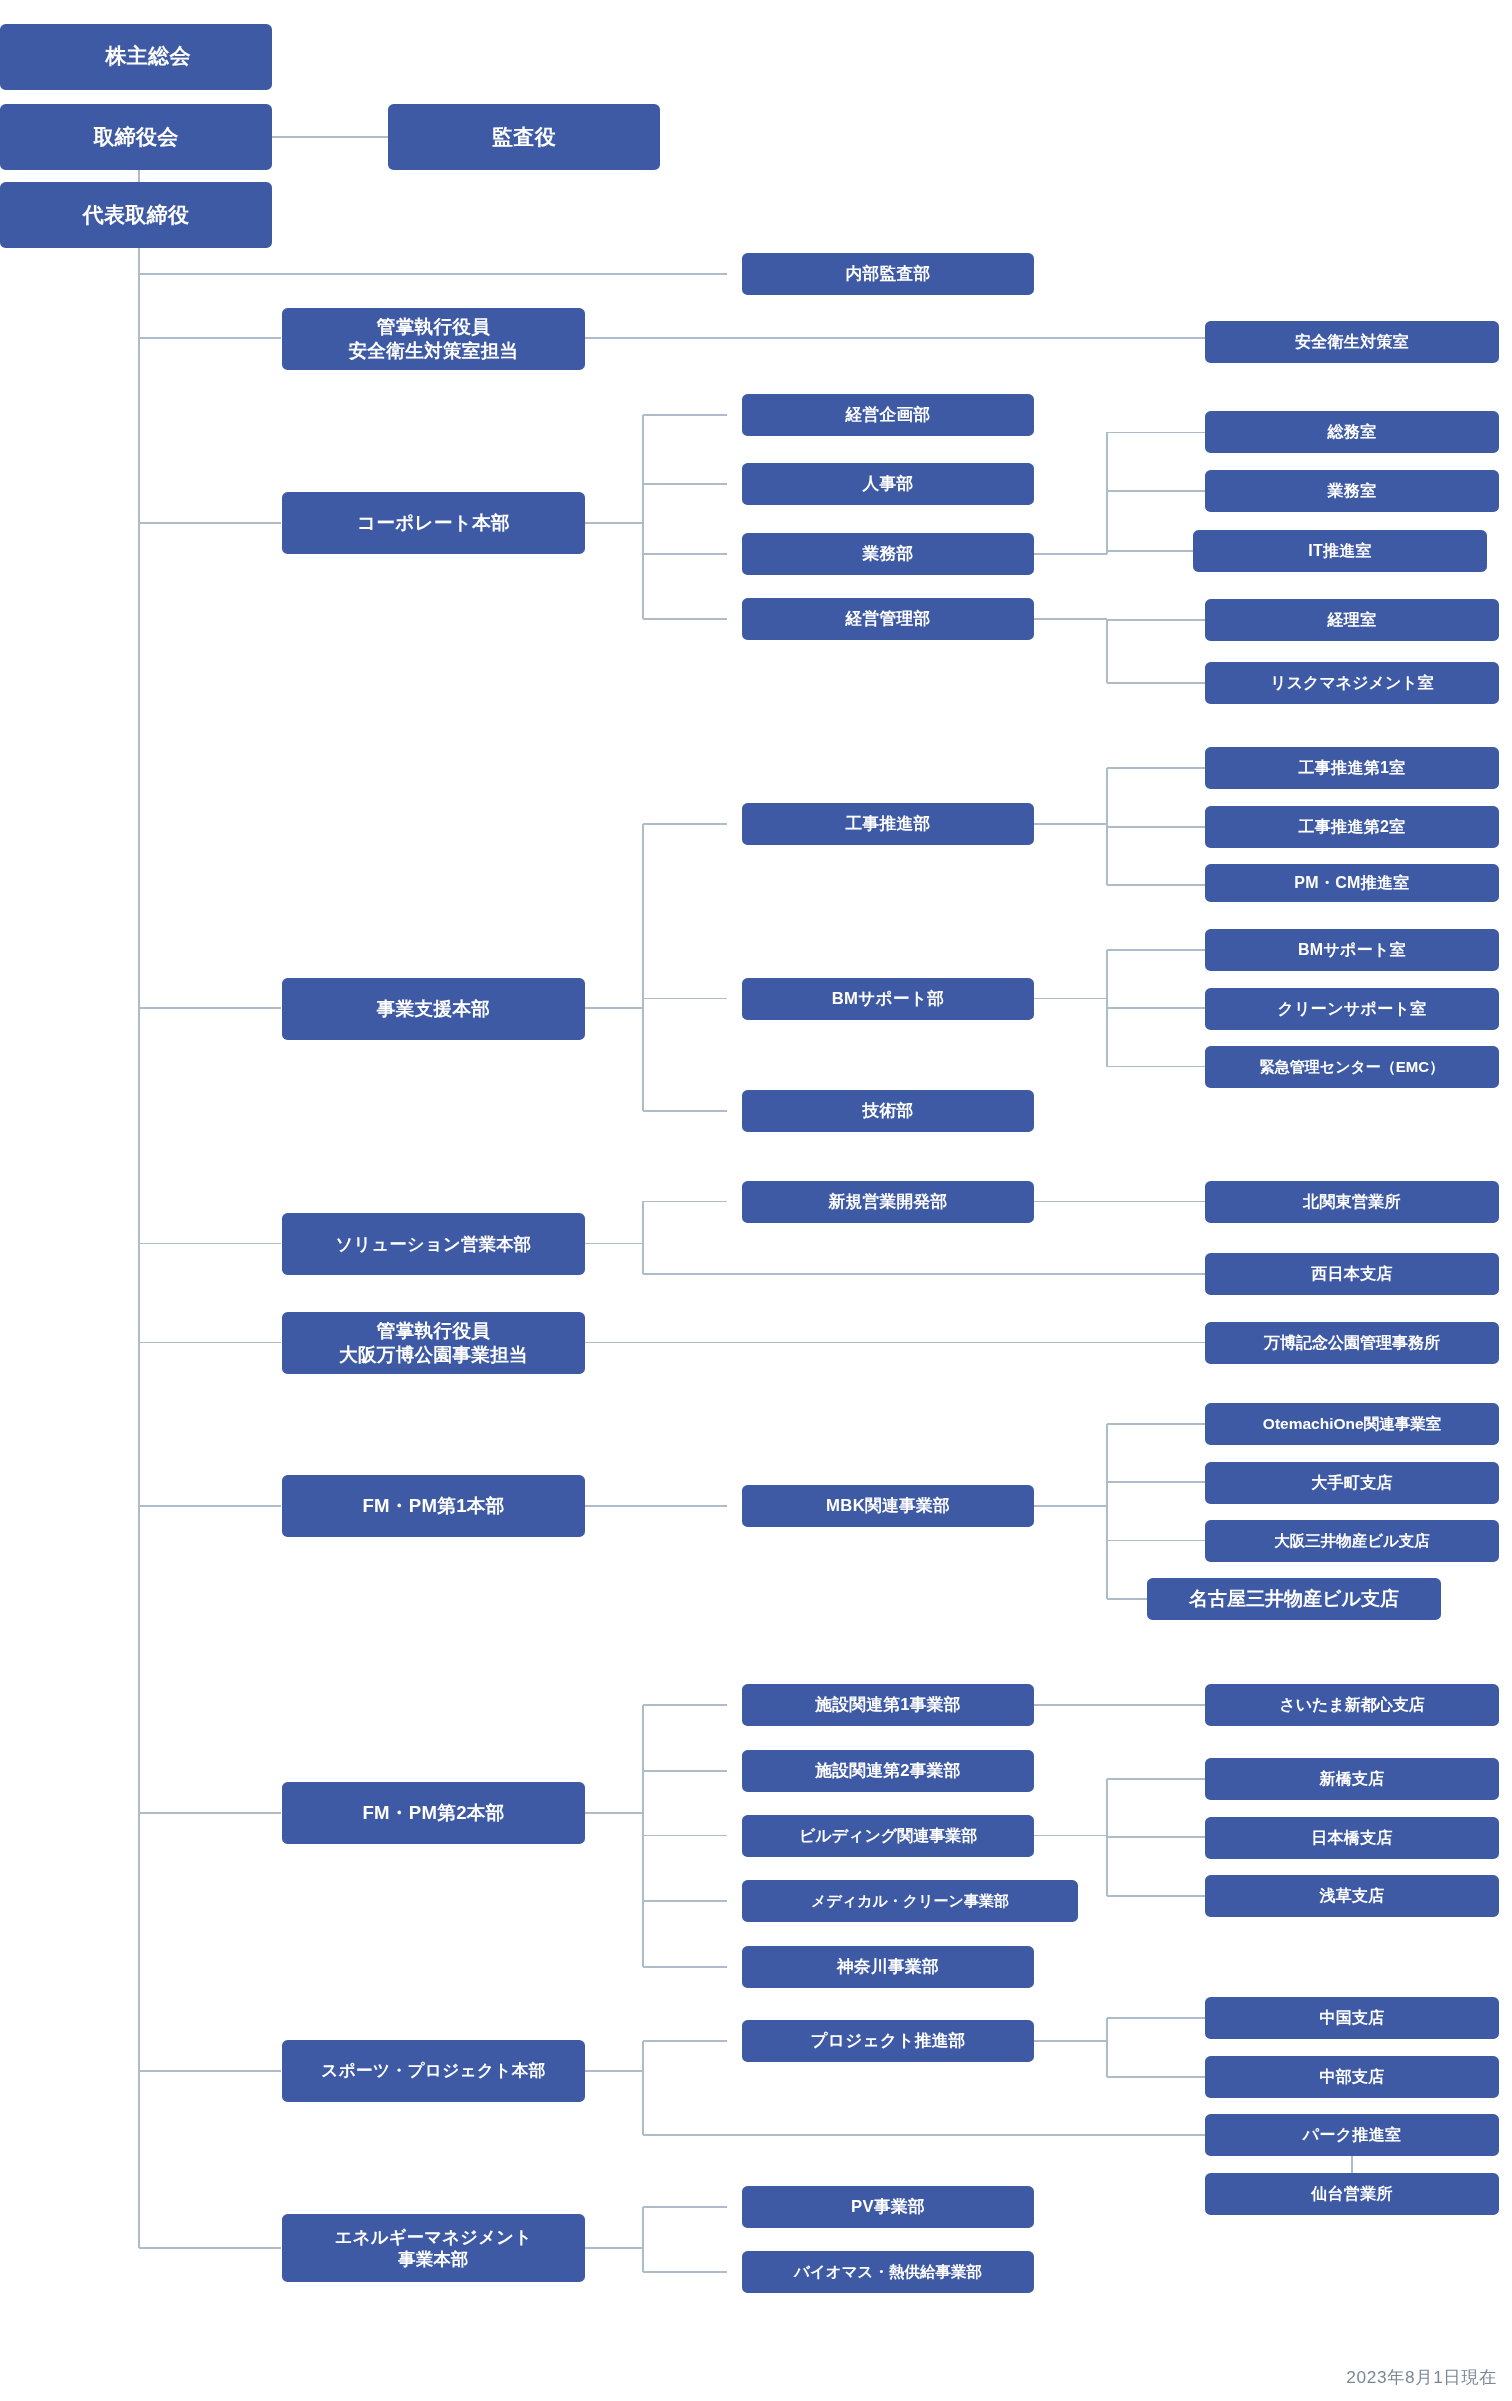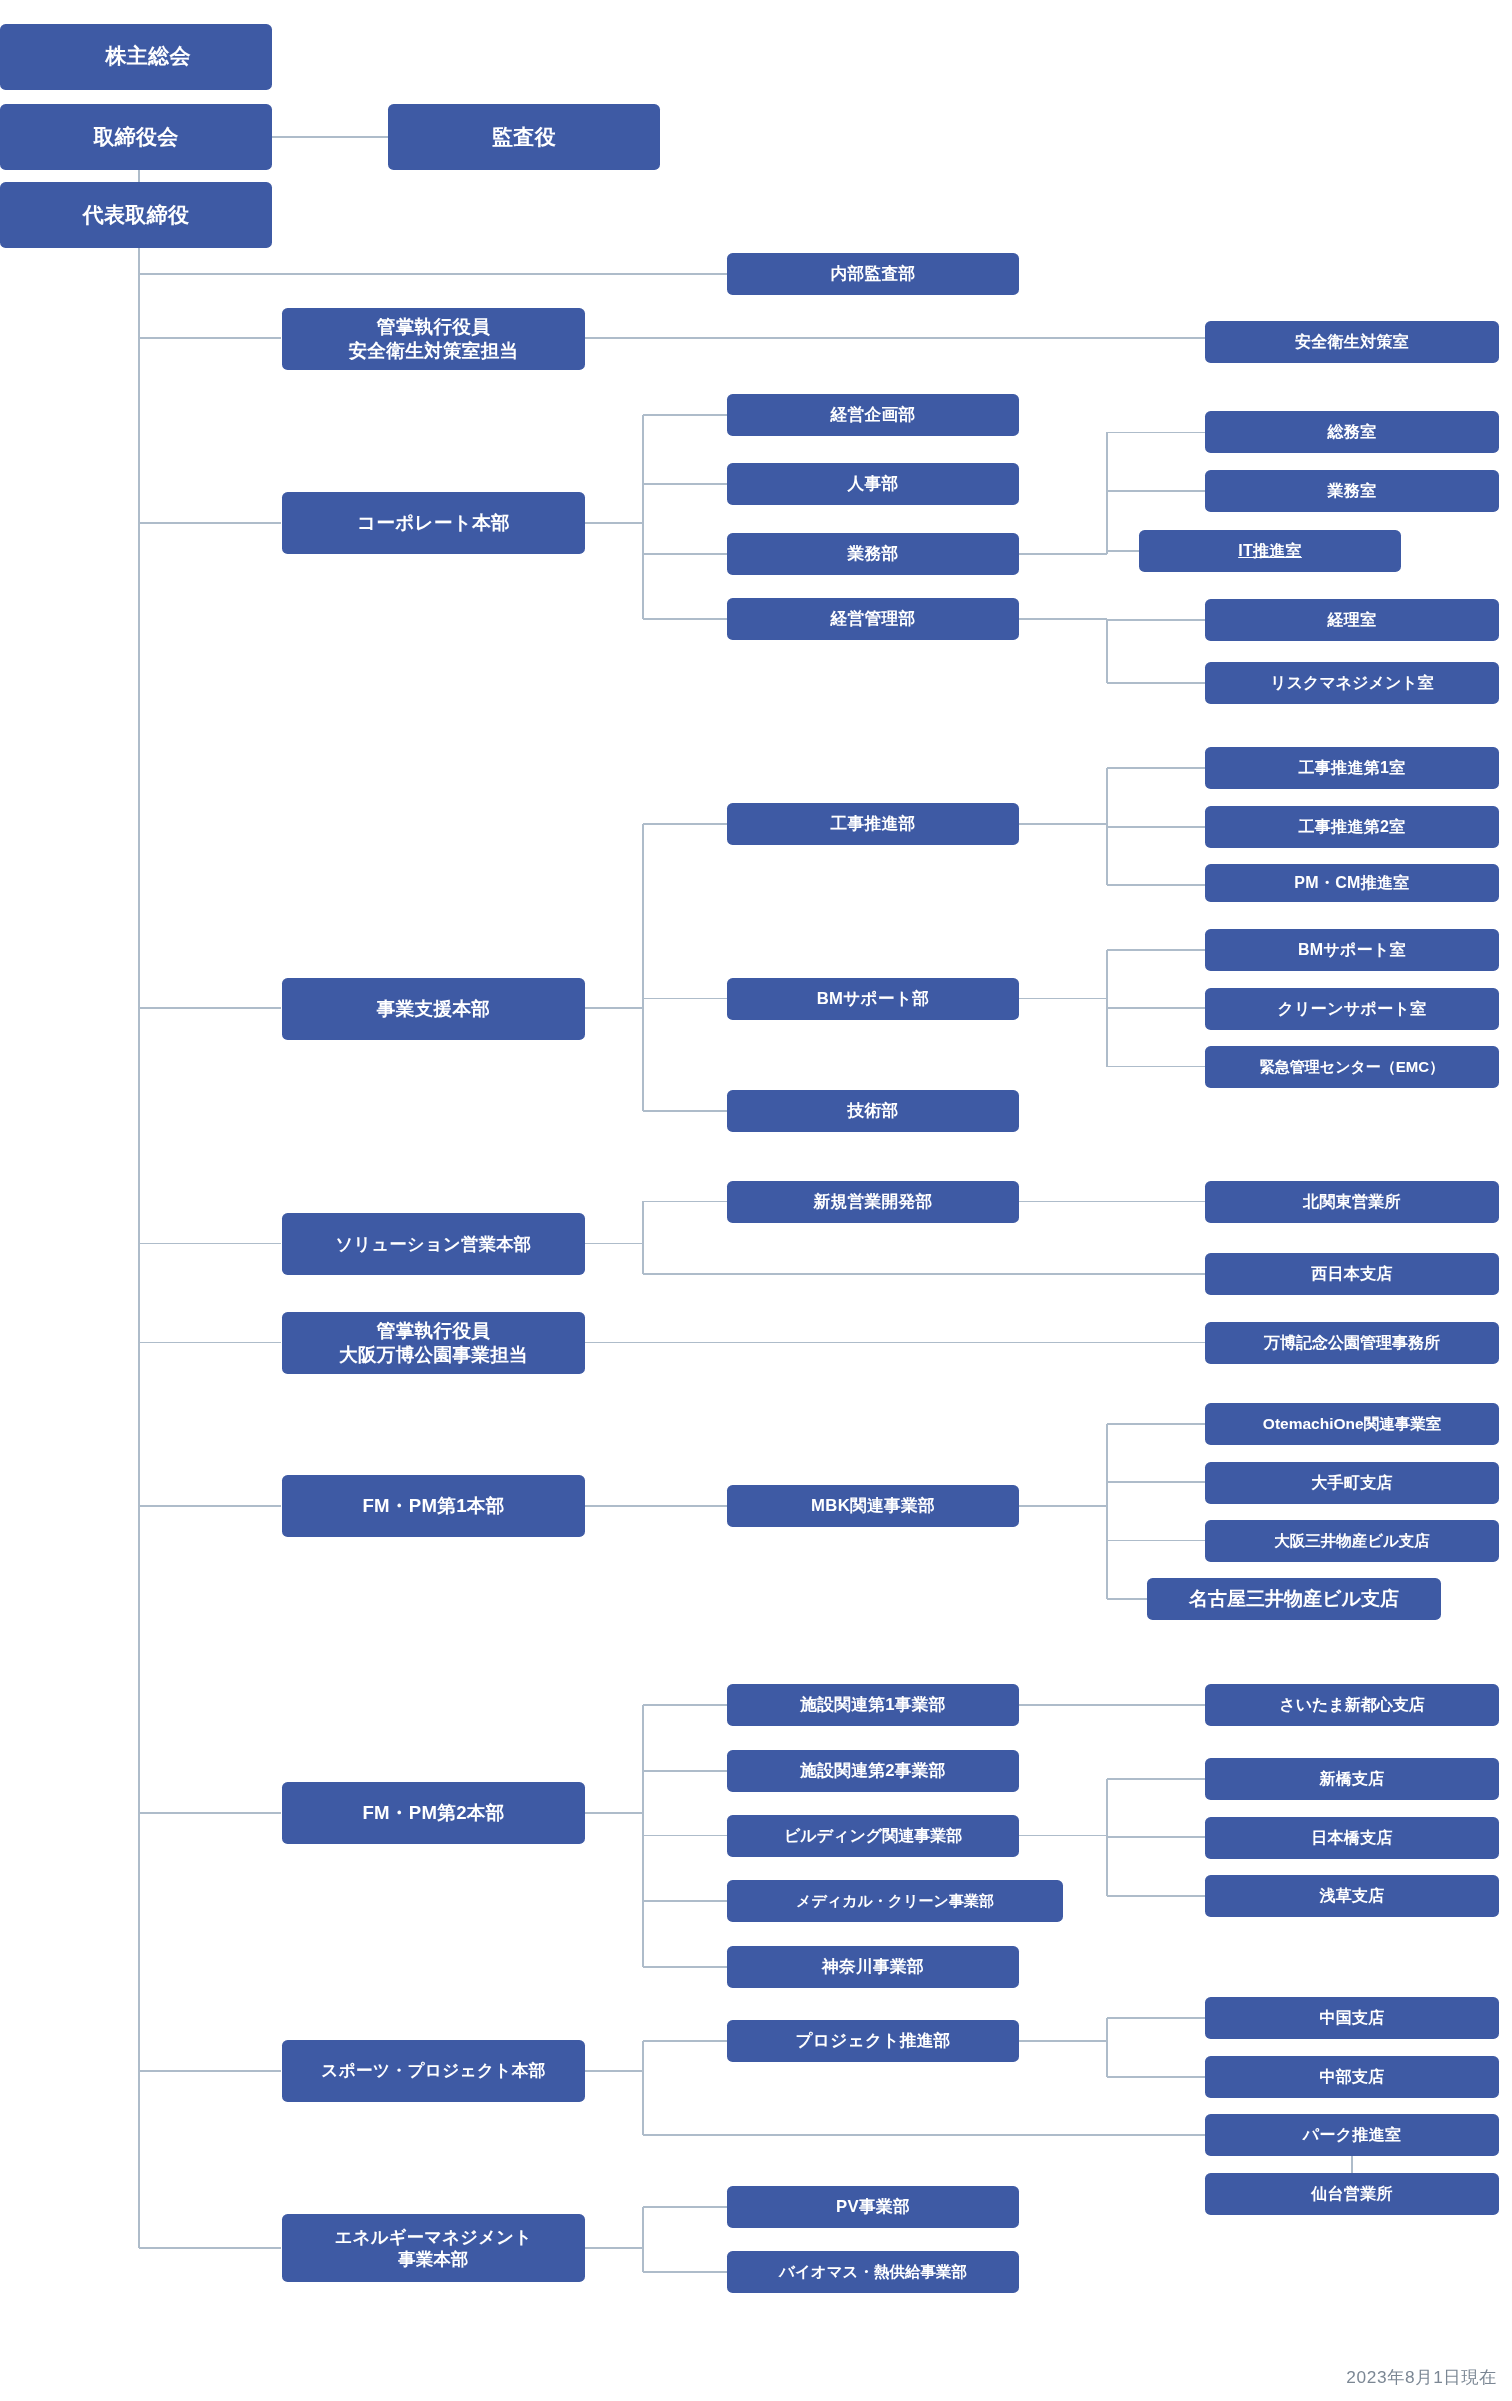--- a/index.html
+++ b/index.html
@@ -23,21 +23,21 @@
     text-align:center;
     font-weight:700;
     line-height:1.28;
     letter-spacing:0.3px;
     box-sizing:border-box;
     padding:1.2px 3.7px;
     white-space:pre-line;
   }
   .lvl0{font-size:21px;}
   .lvl1{font-size:18.6px;}
-  .lvl2{font-size:16.7px;}
+  .lvl2{font-size:16.7px;margin-left:15px;}
   .lvl3{font-size:16px;}
   .tight{letter-spacing:0px;}
   .footer{
     position:absolute;
     color:#7b8794;
     font-size:17.3px;
     font-weight:400;
     letter-spacing:0.6px;
     white-space:nowrap;
   }
@@ -169,21 +169,21 @@
 安全衛生対策室担当</div>
   <div class="node lvl3" style="left:1205px;top:321px;width:294px;height:42px;">安全衛生対策室</div>
 
   <div class="node lvl1" style="left:282px;top:492px;width:303px;height:62px;">コーポレート本部</div>
   <div class="node lvl2" style="left:727px;top:394px;width:292px;height:42px;">経営企画部</div>
   <div class="node lvl2" style="left:727px;top:463px;width:292px;height:42px;">人事部</div>
   <div class="node lvl2" style="left:727px;top:533px;width:292px;height:42px;">業務部</div>
   <div class="node lvl2" style="left:727px;top:598px;width:292px;height:42px;">経営管理部</div>
   <div class="node lvl3" style="left:1205px;top:411px;width:294px;height:42px;">総務室</div>
   <div class="node lvl3" style="left:1205px;top:470px;width:294px;height:42px;">業務室</div>
-  <div class="node lvl3" style="left:1139px;top:530px;width:262px;height:42px;text-decoration:underline;">IT推進室</div>
+  <div class="node lvl3" style="left:1193px;top:530px;width:294px;height:42px;">IT推進室</div>
   <div class="node lvl3" style="left:1205px;top:599px;width:294px;height:42px;">経理室</div>
   <div class="node lvl3 tight" style="left:1205px;top:662px;width:294px;height:42px;">リスクマネジメント室</div>
 
   <div class="node lvl1" style="left:282px;top:978px;width:303px;height:62px;">事業支援本部</div>
   <div class="node lvl2" style="left:727px;top:803px;width:292px;height:42px;">工事推進部</div>
   <div class="node lvl2" style="left:727px;top:978px;width:292px;height:42px;">BMサポート部</div>
   <div class="node lvl2" style="left:727px;top:1090px;width:292px;height:42px;">技術部</div>
   <div class="node lvl3" style="left:1205px;top:747px;width:294px;height:42px;">工事推進第1室</div>
   <div class="node lvl3" style="left:1205px;top:806px;width:294px;height:42px;">工事推進第2室</div>
   <div class="node lvl3" style="left:1205px;top:864px;width:294px;height:38px;">PM・CM推進室</div>

